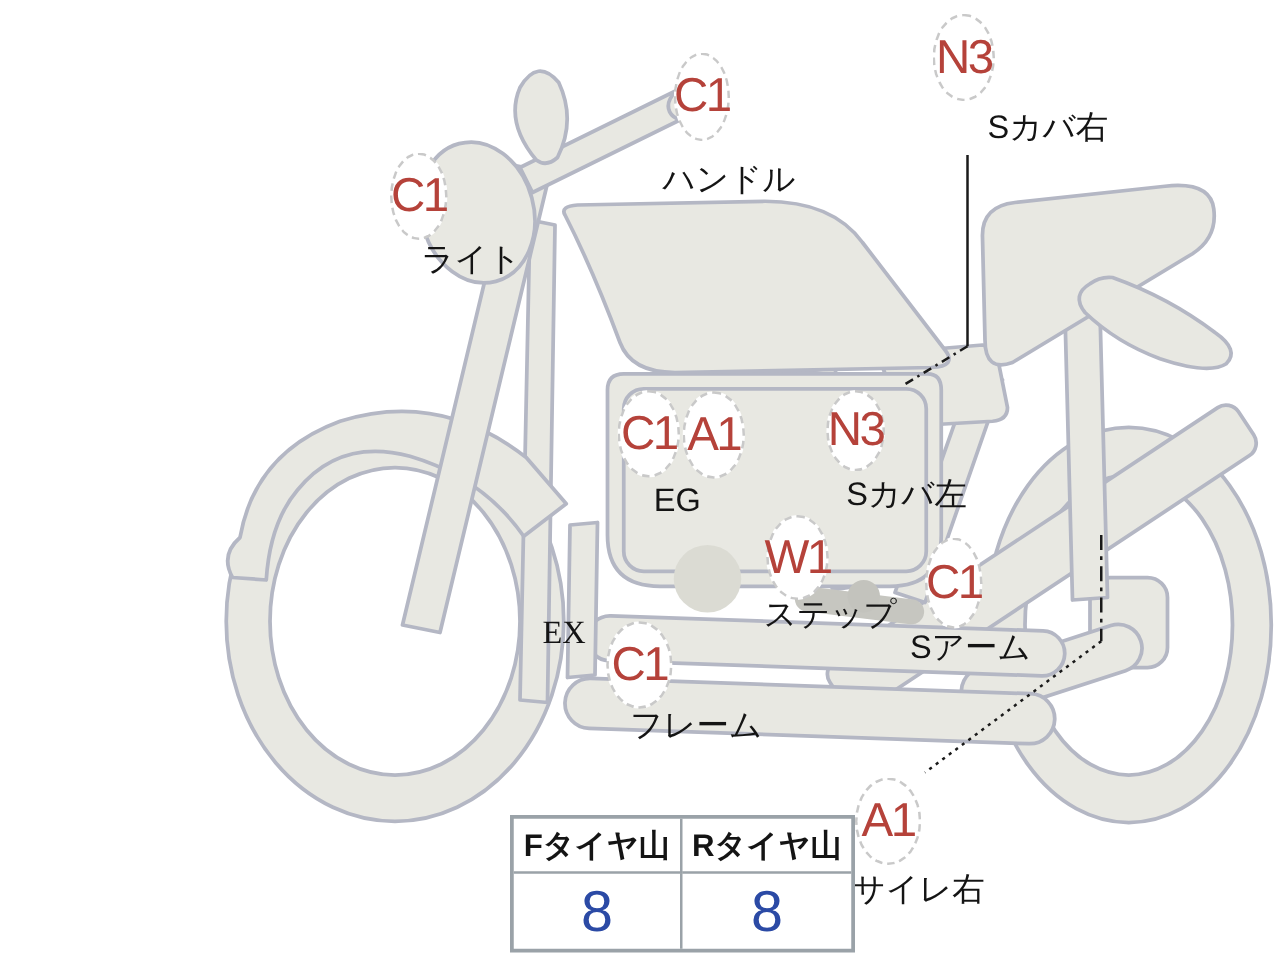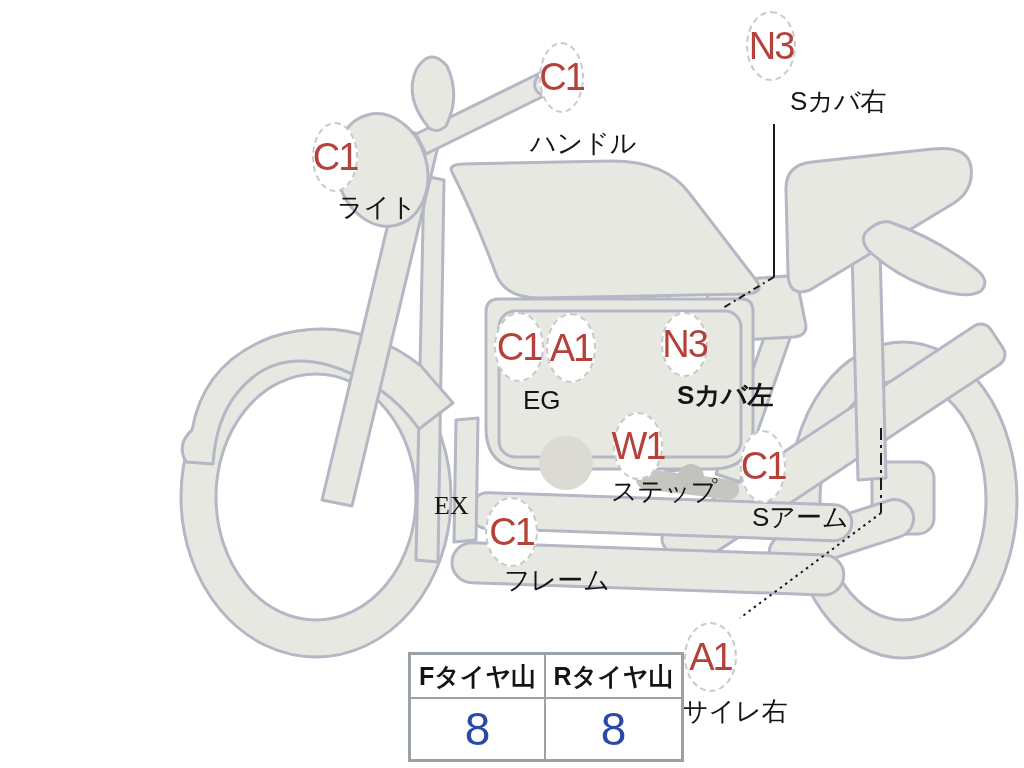--- a/index.html
+++ b/index.html
@@ -103,32 +103,32 @@
   <div class="mlabel" style="left:530px;top:113px;margin-top:17px;">ハンドル</div>
 
   <div class="bubble" style="left:746px;top:11px;width:50px;height:70px;">N3</div>
   <div class="mlabel" style="left:790px;top:88px;">Sカバ右</div>
 
   <div class="bubble" style="left:494px;top:312px;width:50px;height:70px;">C1</div>
   <div class="bubble" style="left:546px;top:313px;width:50px;height:70px;">A1</div>
   <div class="mlabel" style="left:523px;top:387px;">EG</div>
 
   <div class="bubble" style="left:661px;top:312px;width:47px;height:65px;">N3</div>
-  <div class="mlabel" style="left:677px;top:382px;font-weight:bold;">Sカバ左</div>
+  <div class="mlabel" style="left:677px;top:382px;">Sカバ左</div>
 
   <div class="mlabel" style="left:434px;top:493px;font-family:Liberation Serif, serif;">EX</div>
 
   <div class="bubble" style="left:613px;top:412px;width:50px;height:68px;">W1</div>
   <div class="mlabel" style="left:611px;top:478px;">ステップ</div>
 
   <div class="bubble" style="left:485px;top:497px;width:53px;height:70px;">C1</div>
   <div class="mlabel" style="left:504px;top:567px;">フレーム</div>
 
   <div class="bubble" style="left:740px;top:430px;width:46px;height:73px;">C1</div>
-  <div class="mlabel" style="left:752px;top:504px;">Sアーム</div>
+  <div class="mlabel" style="left:728px;top:504px;">Sアーム</div>
 
   <div class="bubble" style="left:684px;top:622px;width:53px;height:70px;">A1</div>
   <div class="mlabel" style="left:682px;top:698px;">サイレ右</div>
 
   <div id="tire-table">
     <div class="cell hdr">Fタイヤ山</div>
     <div class="cell hdr">Rタイヤ山</div>
     <div class="cell val">8</div>
     <div class="cell val">8</div>
   </div>

